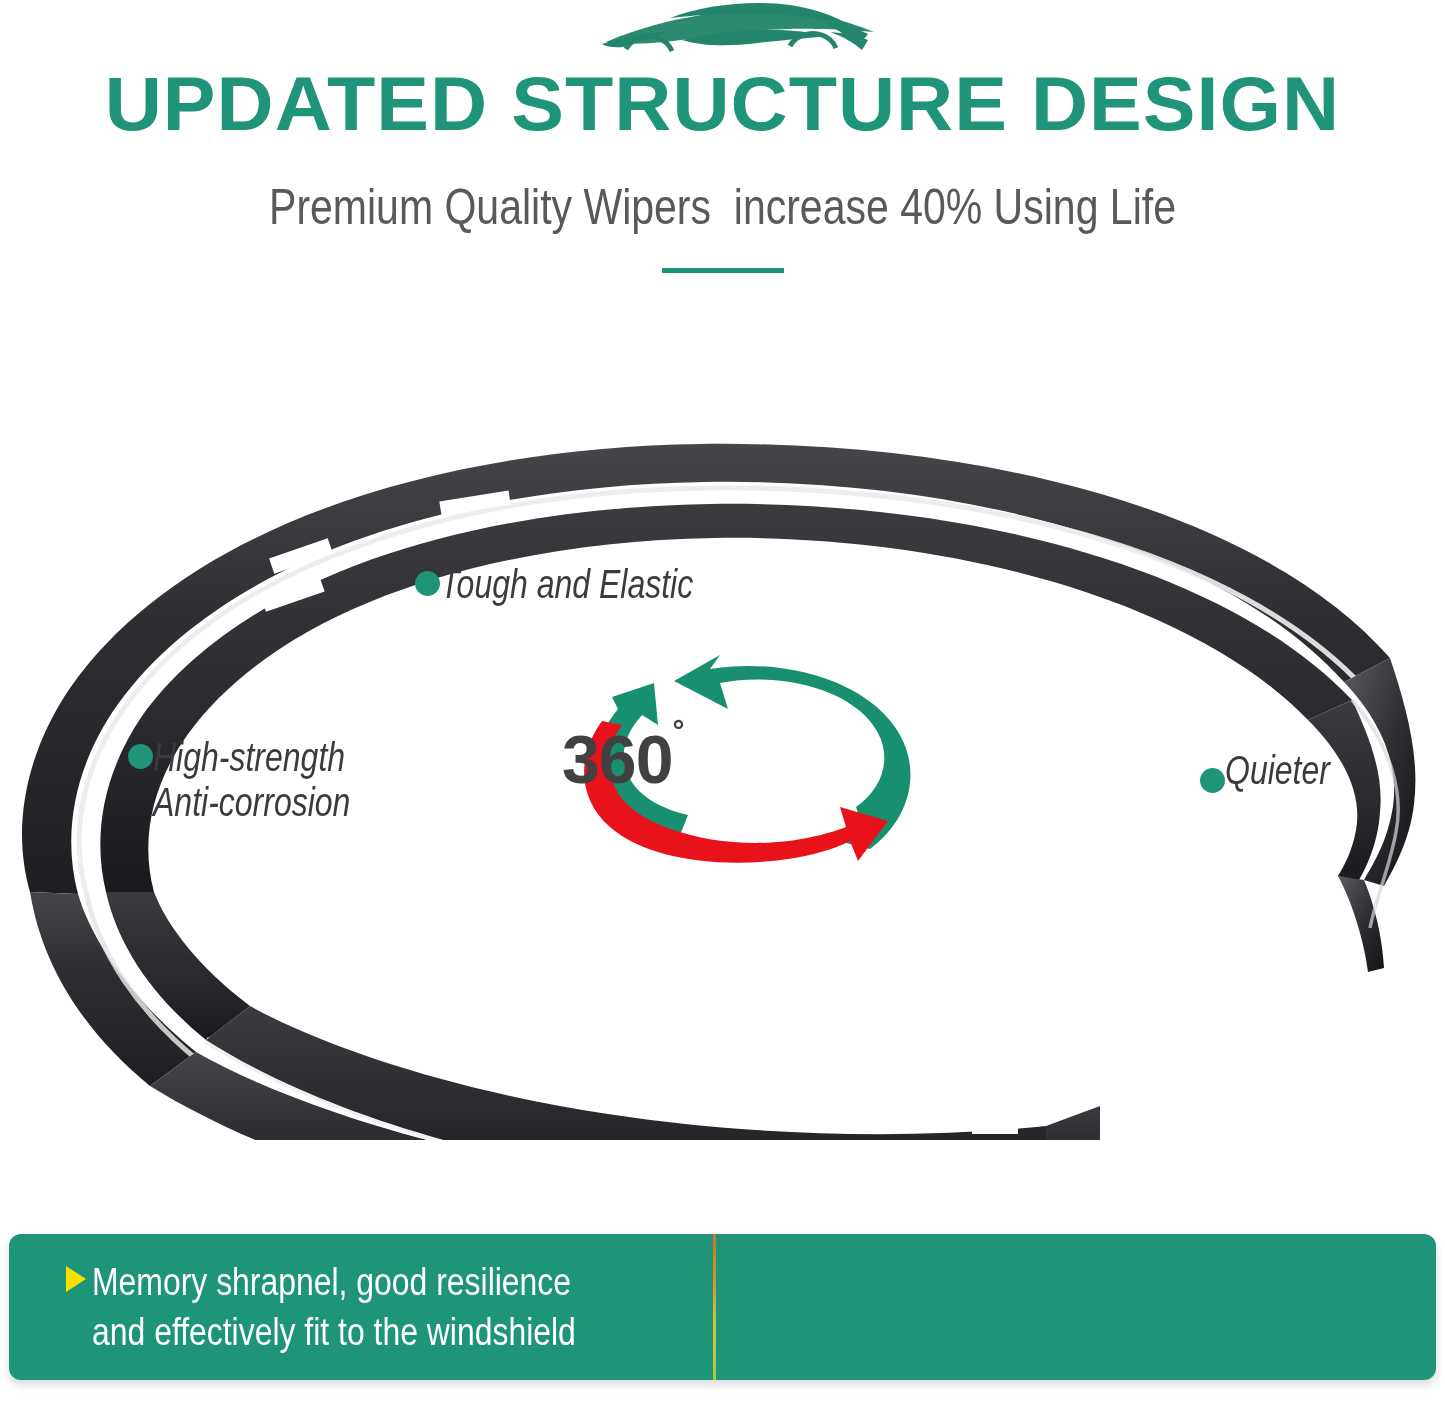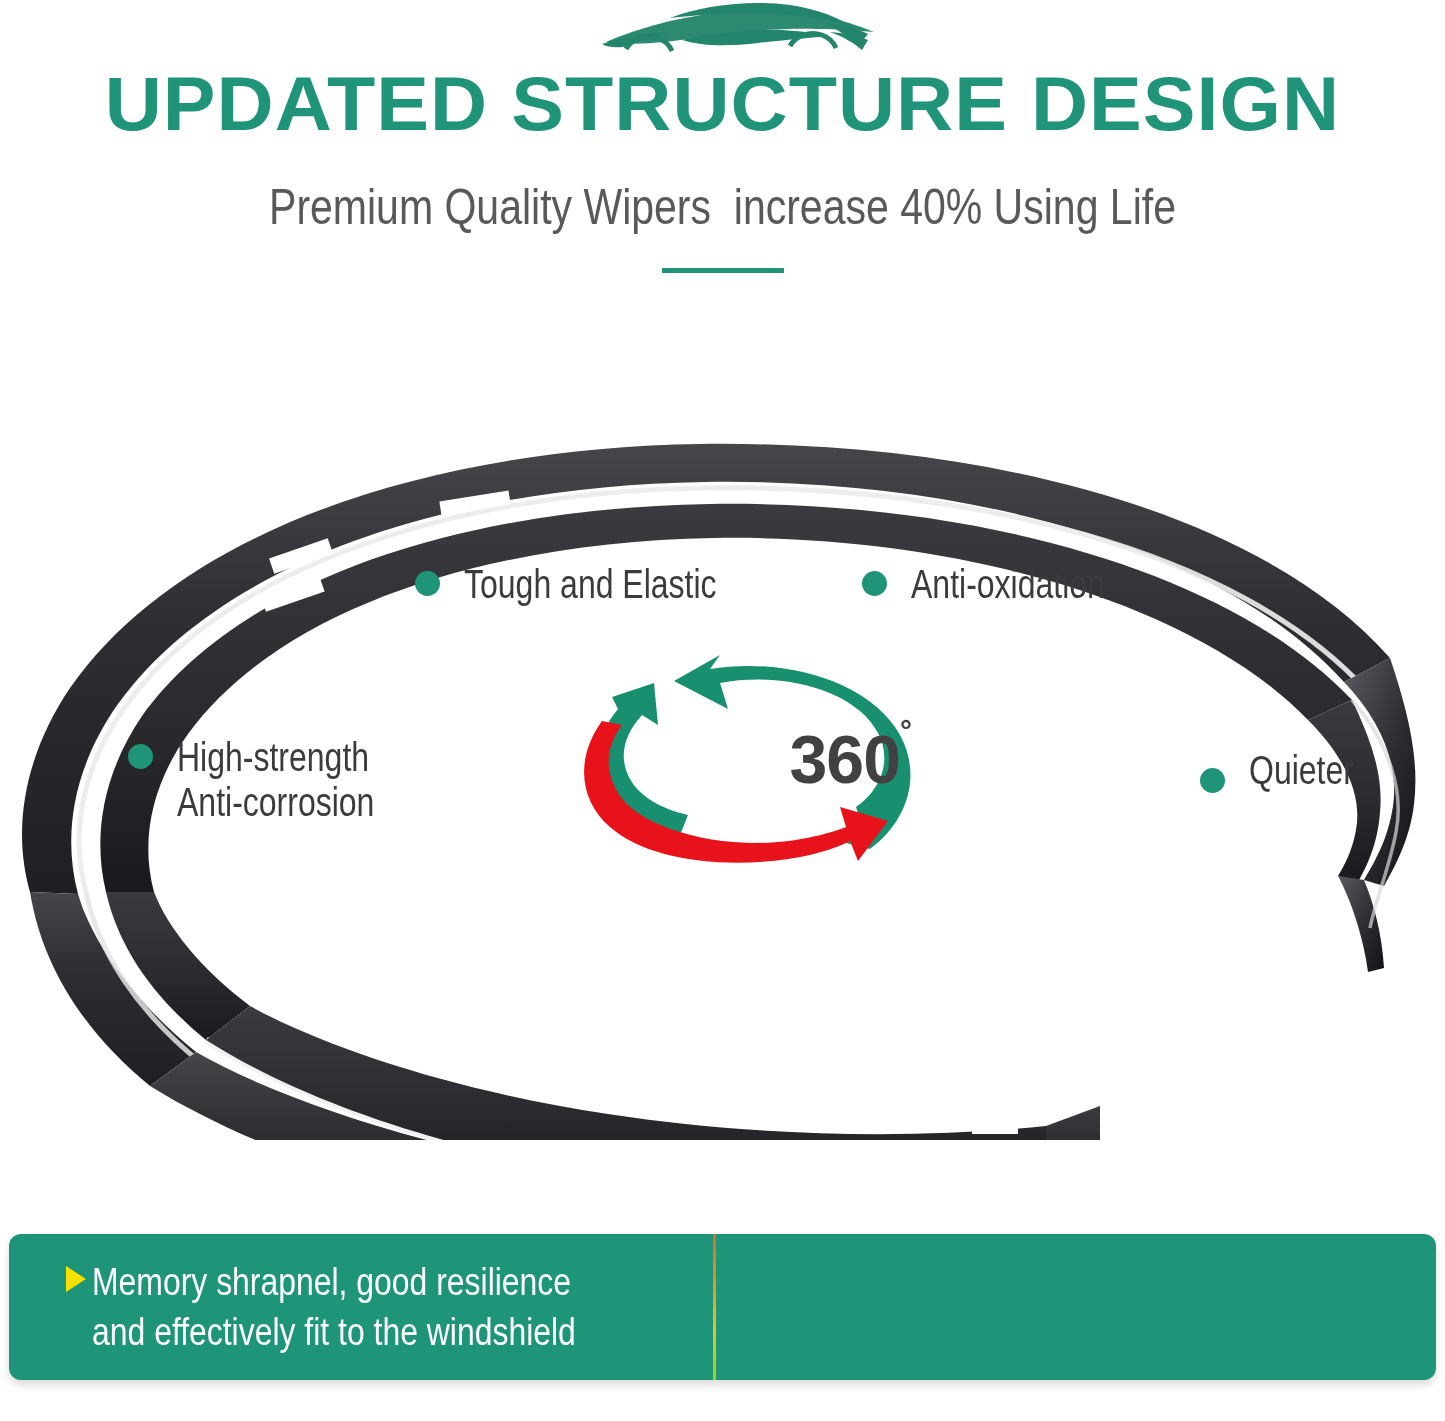--- a/index.html
+++ b/index.html
@@ -74,21 +74,22 @@
     width: 1445px;
     height: 740px;
   }
   #product-svg { display: block; width: 1445px; height: 740px; }
 
   
   .callout {
     position: absolute;
     display: flex;
     align-items: flex-start;
-    gap: 24px;
+    gap: 0;
+    font-style: italic;
   }
   .callout .dot {
     width: 25px;
     height: 25px;
     border-radius: 50%;
     background: #1F9478;
     flex: 0 0 auto;
     margin-top: 9px;
   }
   .callout .ctext {
@@ -114,21 +115,21 @@
     width: 350px;
     height: 215px;
   }
   #badge-360 svg { display: block; width: 350px; height: 215px; }
   #badge-360-text {
     position: absolute;
     left: 0; top: 0;
     width: 350px; height: 215px;
     display: flex;
     align-items: center;
-    justify-content: flex-end;
+    justify-content: flex-start;
     pointer-events: none;
   }
   #badge-360-text .num {
     font-family: "Liberation Sans", sans-serif;
     font-weight: bold;
     font-size: 68px;
     line-height: 68px;
     color: #414042;
     letter-spacing: -1px;
     position: relative;
@@ -380,24 +381,20 @@
       <span class="num">360</span>
         <span class="deg">°</span>
     </div>
   </div>
 
   <div class="callout" id="callout-tough">
     <span class="dot"></span>
     <span class="ctext">Tough and Elastic</span>
   </div>
 
-  <div class="callout" id="callout-anti-ox">
-    <span class="dot"></span>
-    <span class="ctext">Anti-oxidation</span>
-  </div>
 
   <div class="callout" id="callout-high-st">
     <span class="dot"></span>
     <span class="ctext">High-strength
 Anti-corrosion</span>
   </div>
 
   <div class="callout" id="callout-quieter">
     <span class="dot"></span>
     <span class="ctext">Quieter</span>

